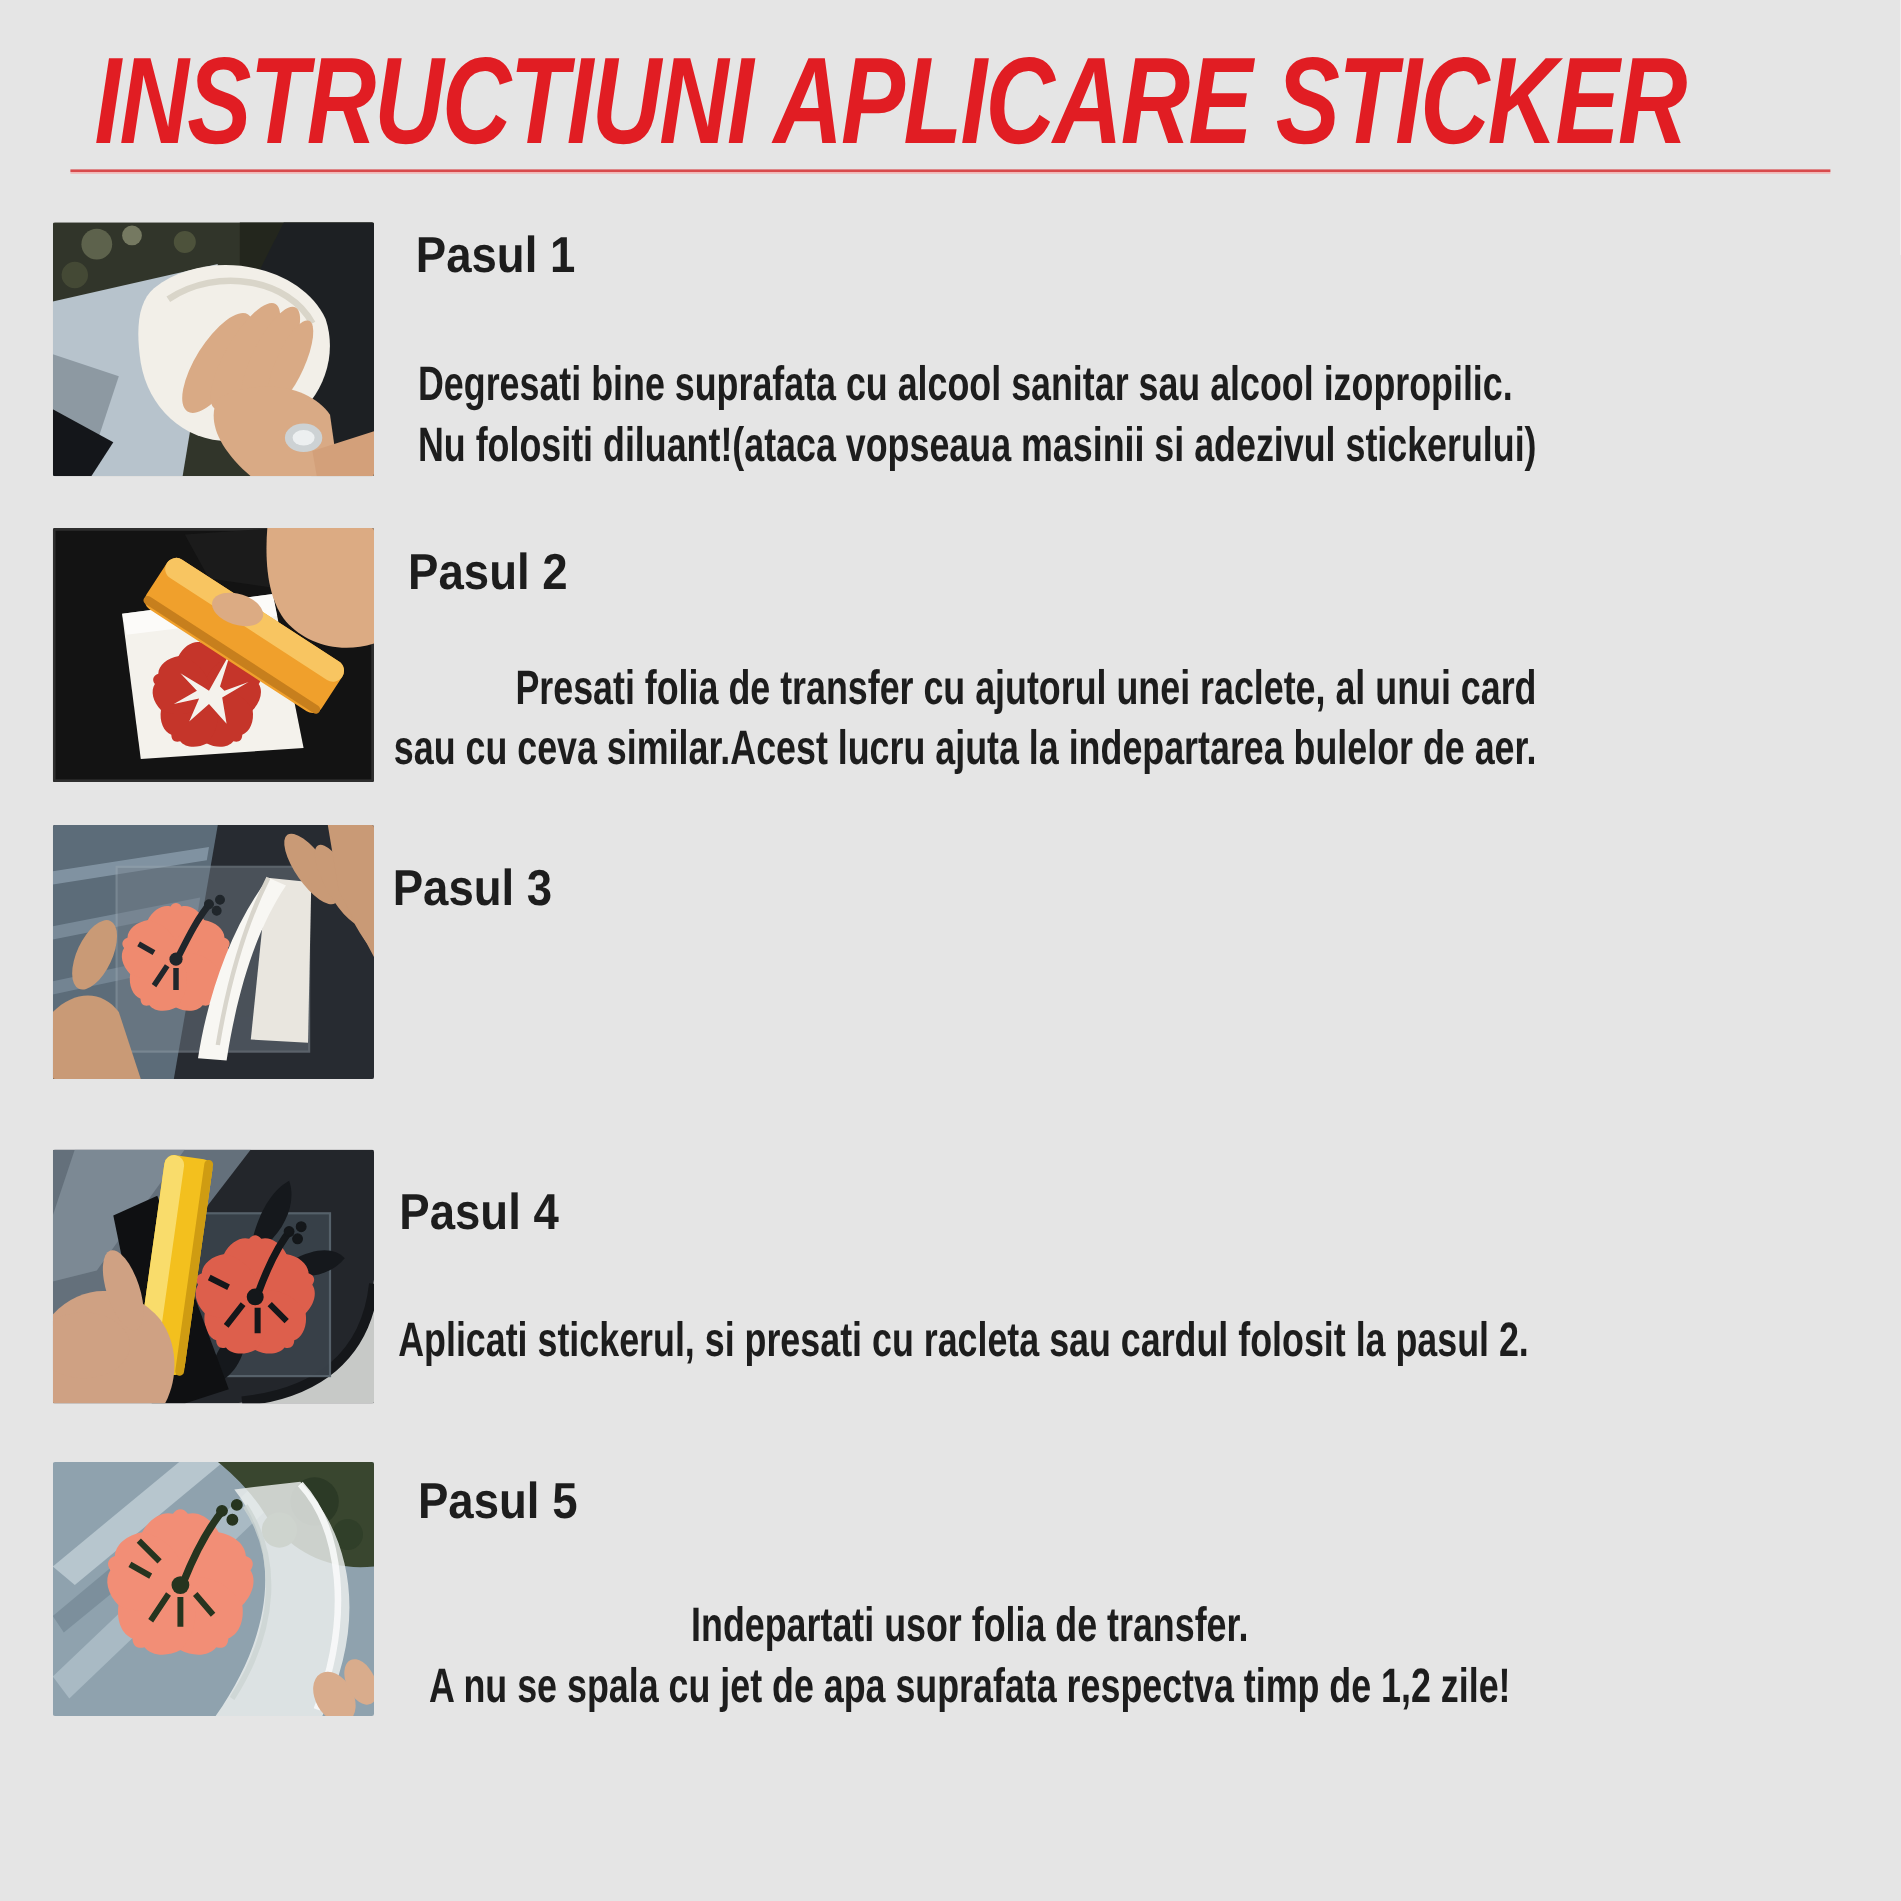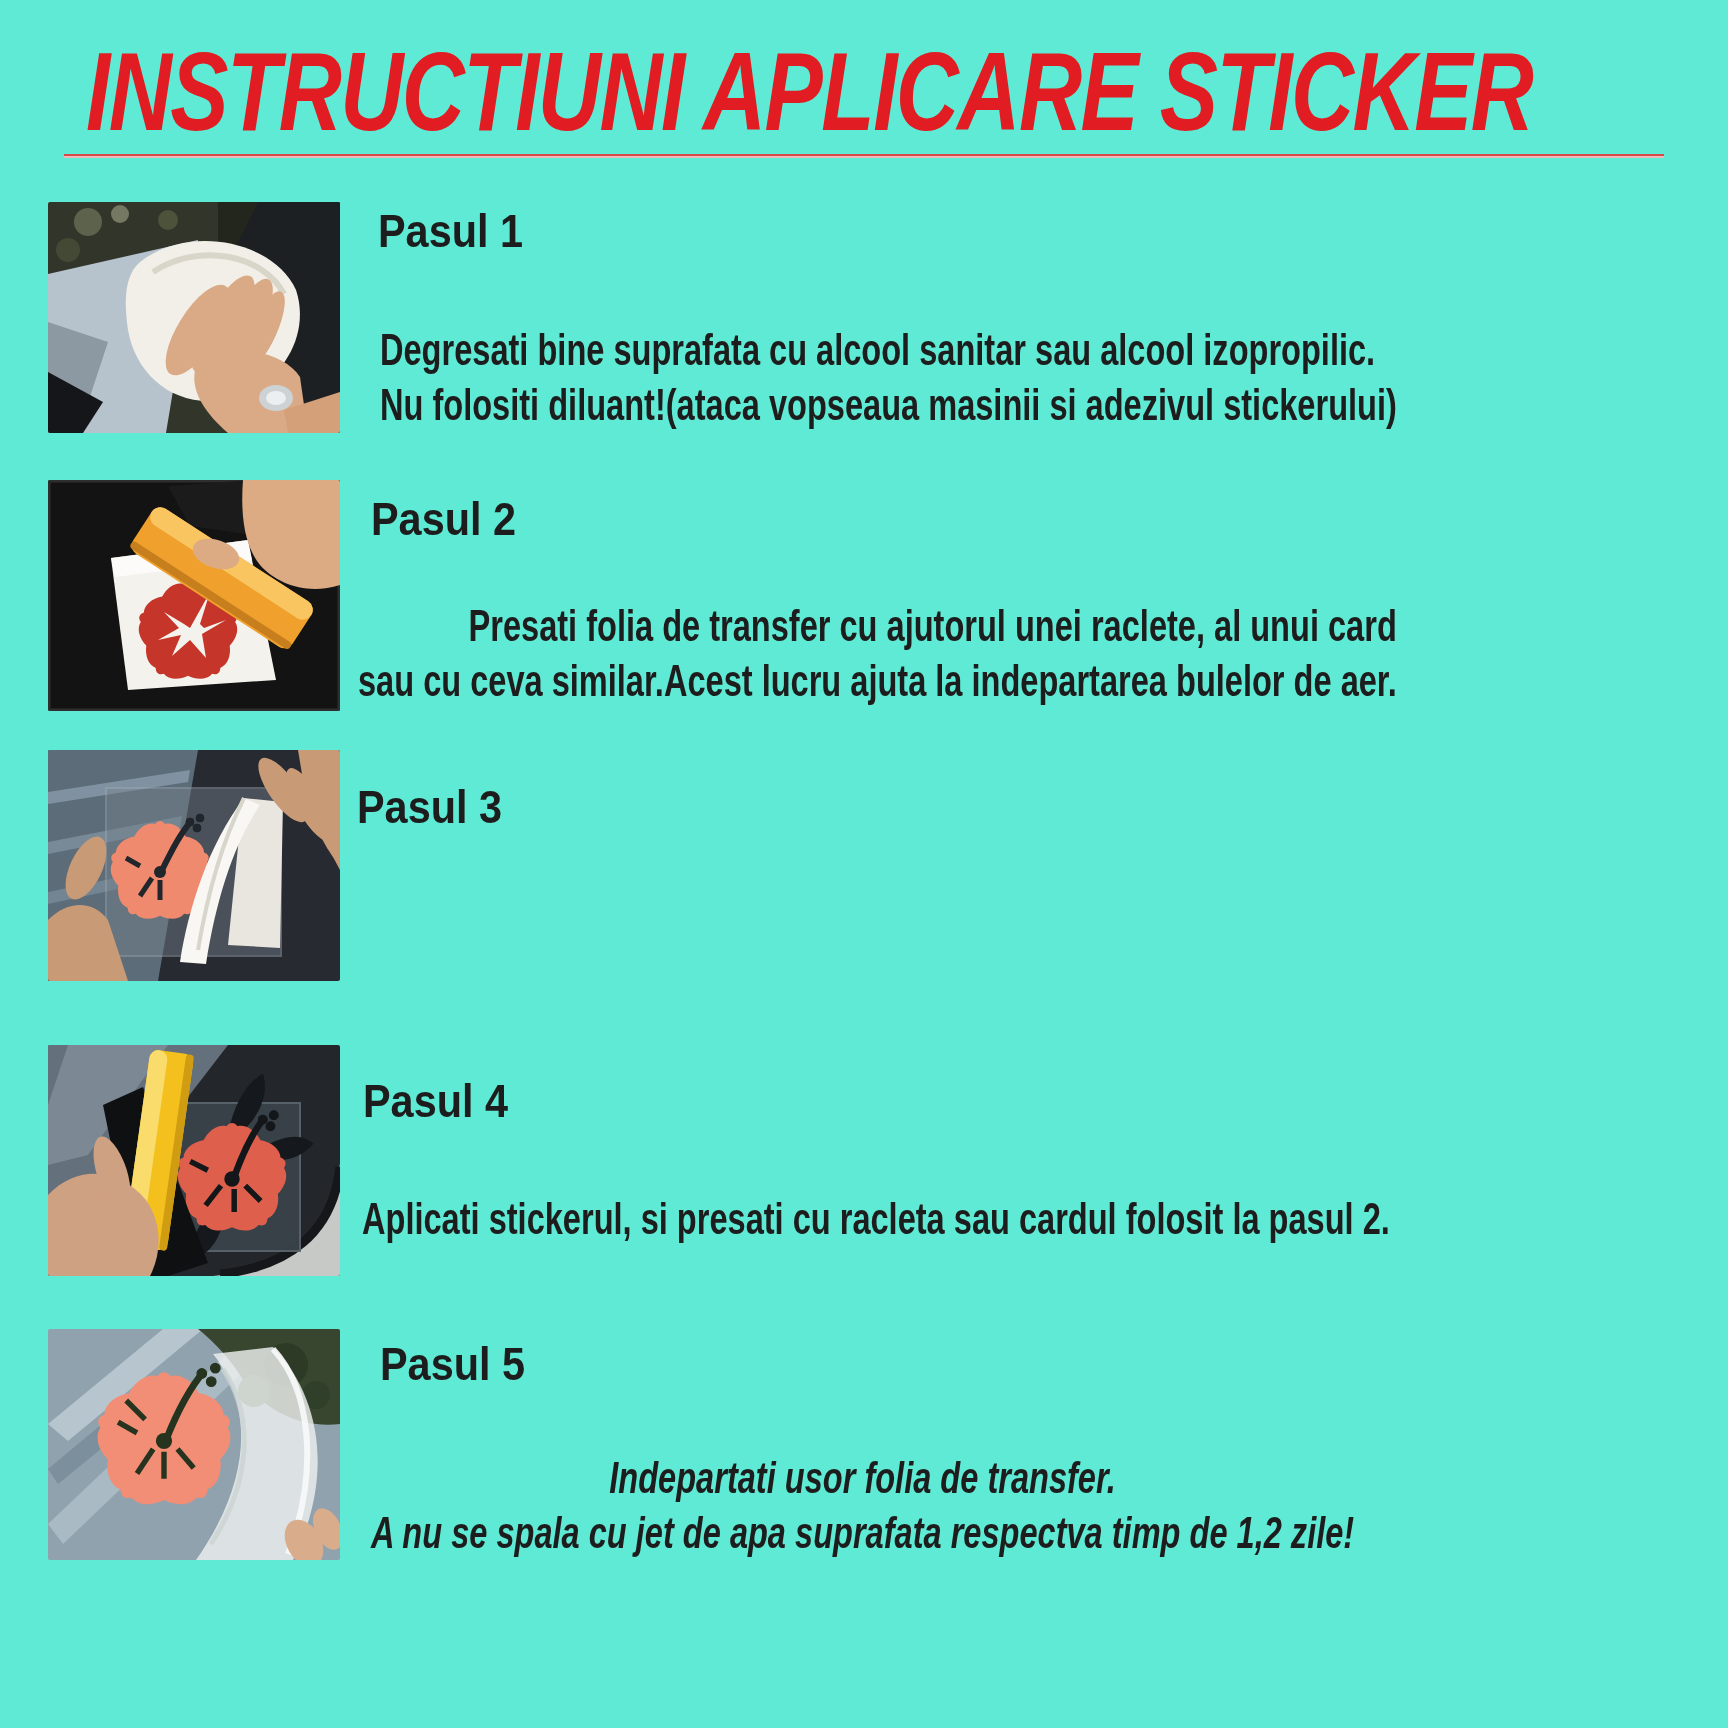--- a/index.html
+++ b/index.html
@@ -1,19 +1,19 @@
 <!DOCTYPE html>
 <html><head>
 <meta charset="utf-8">
 <style>
   html,body{margin:0;padding:0;background:#ffffff;}
   .page{
     position:relative;
     width:1728px;height:1728px;
-    background:#5eead4;
+    background:#e5e5e5;
     overflow:hidden;
     font-family:"Liberation Sans", sans-serif;
     color:#1d1d1d;
   }
   
   header{padding:36px 0 0 86px;}
   h1.title{
     margin:0;
     font-style:italic;
     font-weight:bold;
@@ -53,21 +53,21 @@
   .body{position:absolute;margin:0;}
   .ln{
     display:block;white-space:nowrap;
     font-size:44px;font-weight:bold;line-height:55px;
     transform:scaleX(.74);transform-origin:0 0;
   }
   .s1 .heading{left:378px;top:5px;}   .s1 .body{left:380px;top:120px;}
   .s2 .heading{left:371px;top:15px;}  .s2 .body{left:358px;top:118px;}
   .s3 .heading{left:357px;top:33px;}  .s3 .body{left:347px;top:143px;}
   .s4 .heading{left:363px;top:32px;}  .s4 .body{left:362px;top:146px;}
-  .s5 .heading{left:380px;top:11px;}  .s5 .body{left:371px;top:121px;font-style:italic;}
+  .s5 .heading{left:380px;top:11px;}  .s5 .body{left:390px;top:121px;}
 </style>
 </head>
 <body>
 
 <svg width="0" height="0" style="position:absolute" aria-hidden="true">
   <defs>
     <path id="hp" d="M0,5 C-16,-1 -28,-16 -26,-35 C-21,-45 -12,-50 -5,-48 C-2,-52 2,-52 5,-48 C12,-50 21,-45 26,-35 C28,-16 16,-1 0,5 Z"></path>
   </defs>
 </svg>
 

